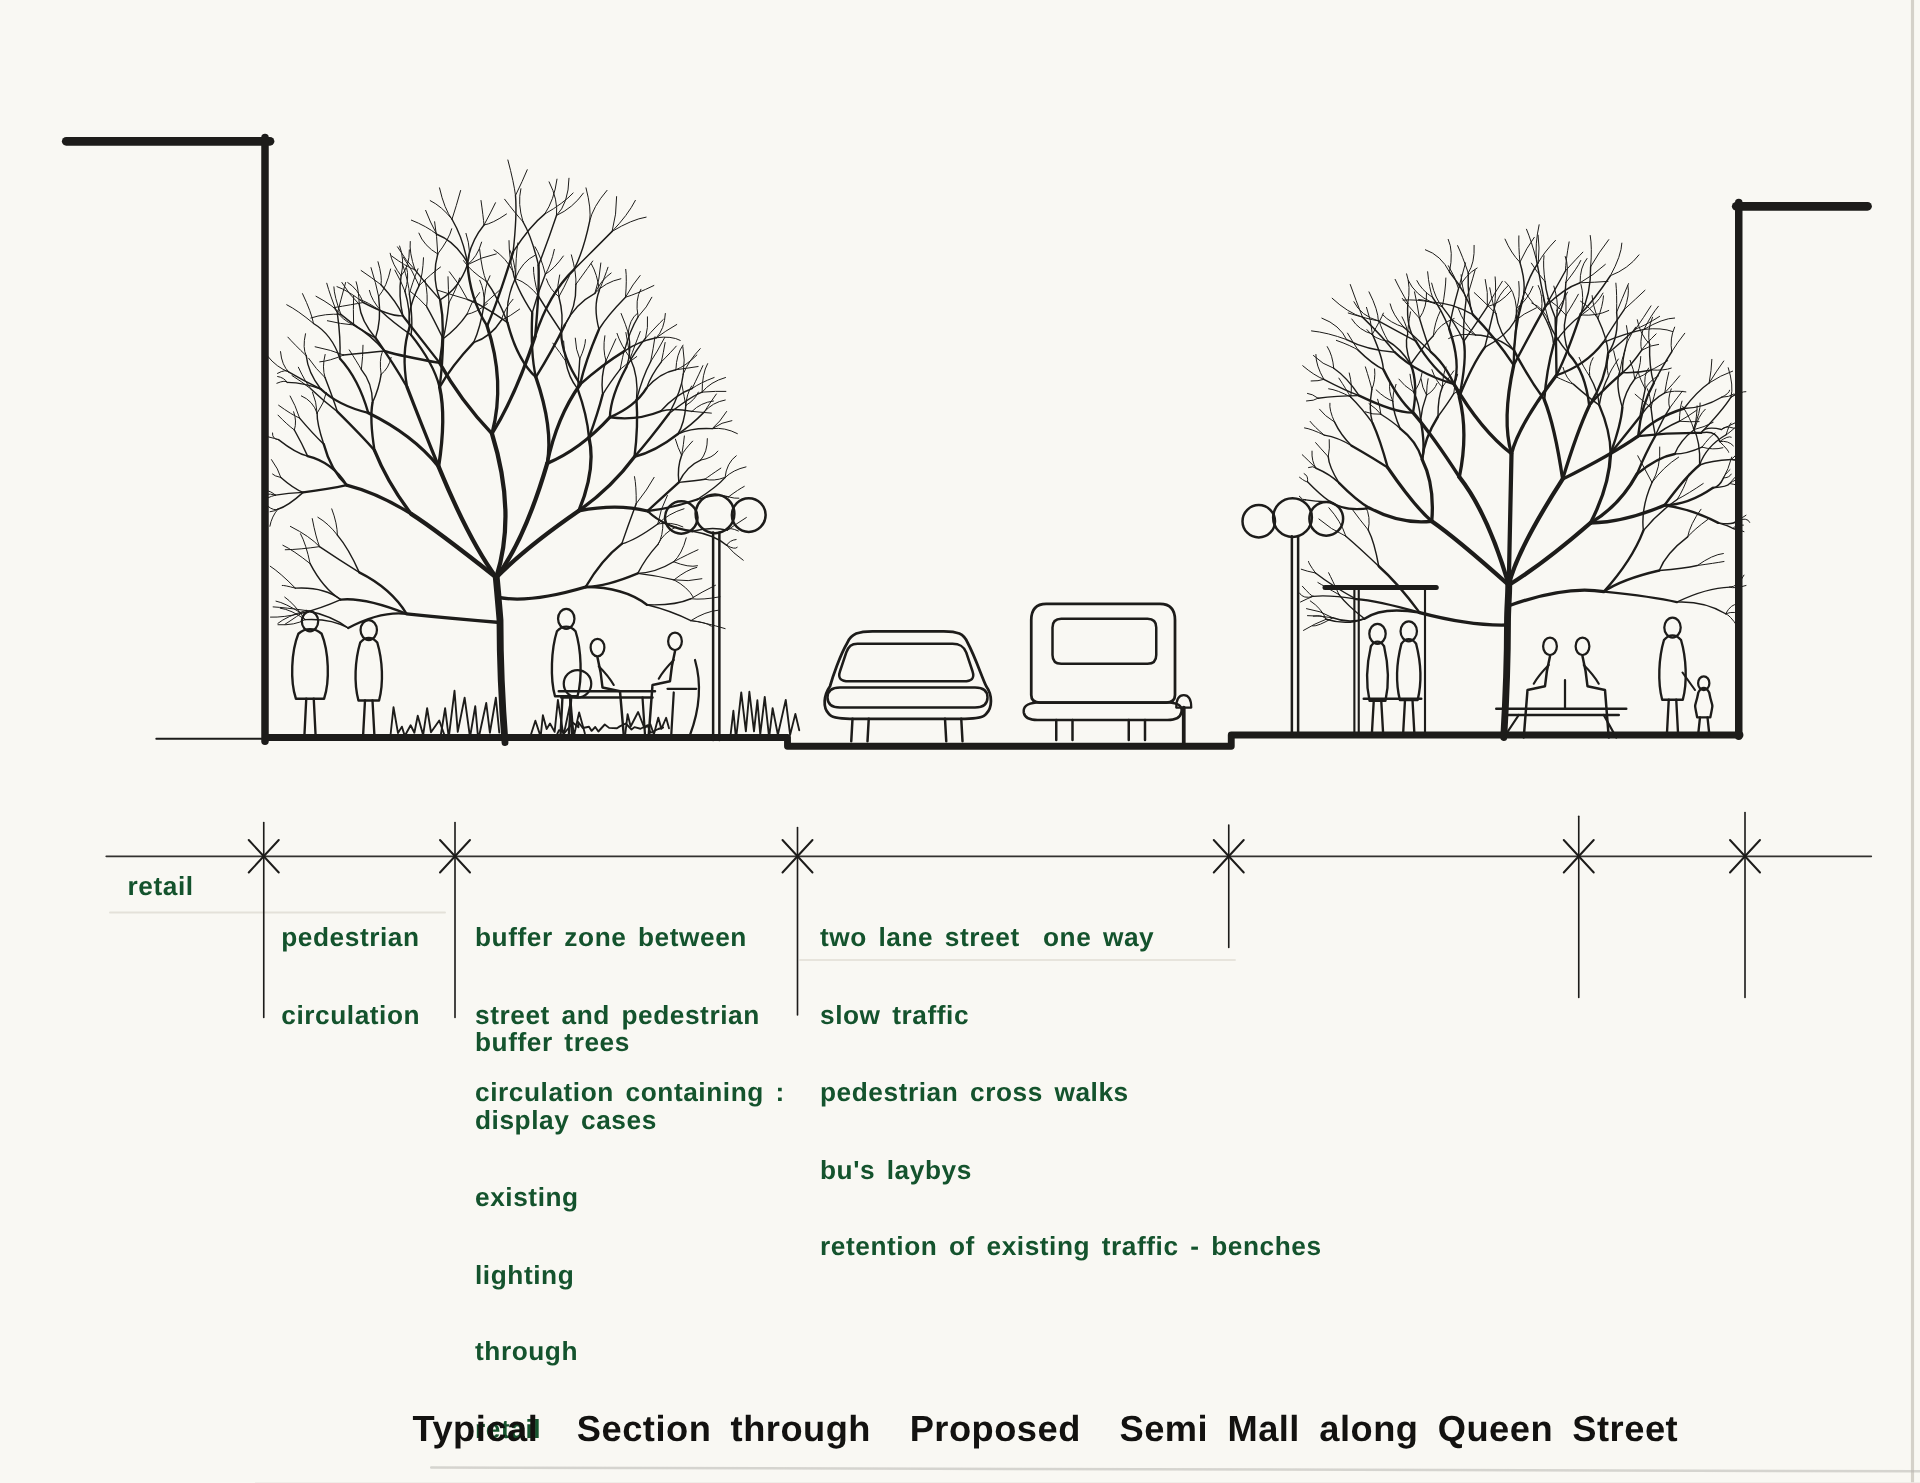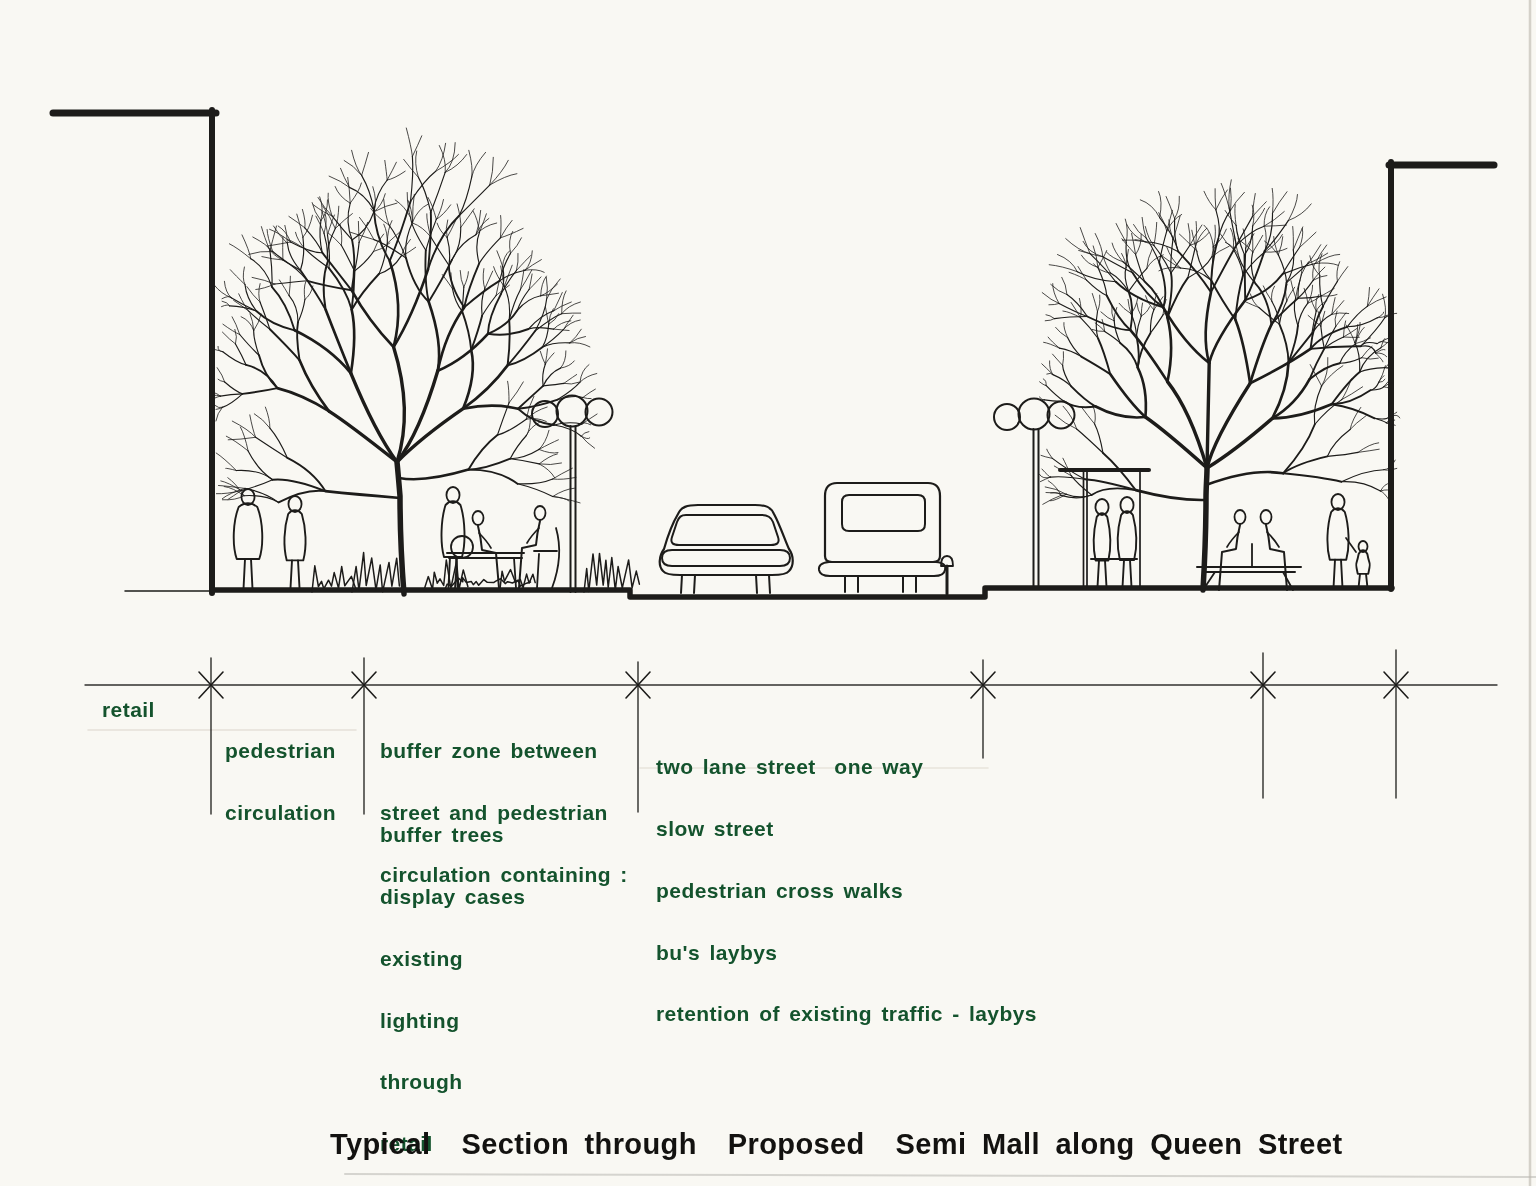--- a/index.html
+++ b/index.html
@@ -978,22 +978,22 @@
     
     
     
     
     
     
     
     
   </div>
 
-  <div class="zl" style="left:656px;top:716px">
+  <div class="zl" style="left:656px;top:700px">
     <div>two lane street  one way</div>
-    <div>slow street</div>
+    <div>slow traffic</div>
     <div>pedestrian cross walks</div>
     <div>bu's laybys</div>
-    <div>retention of existing traffic - laybys</div>
+    <div>retention of existing traffic - benches</div>
   </div>
 
   <div id="title" style="left:330px;top:1129px">Typical  Section through  Proposed  Semi Mall along Queen Street</div>
 </div>
 
 </body></html>

